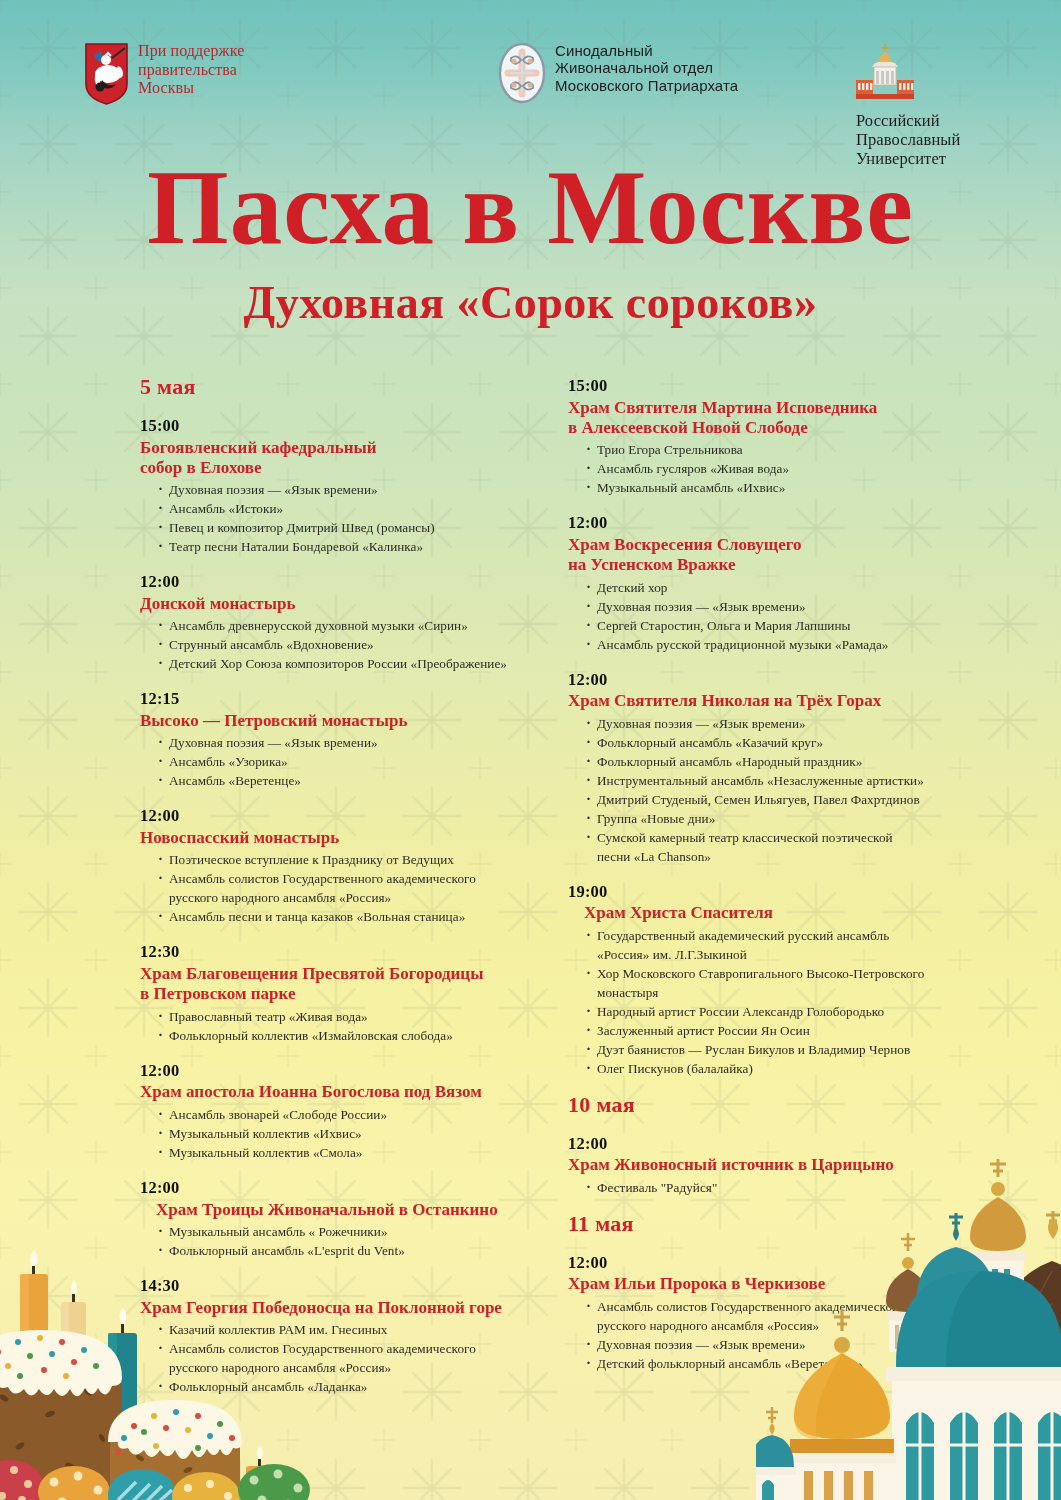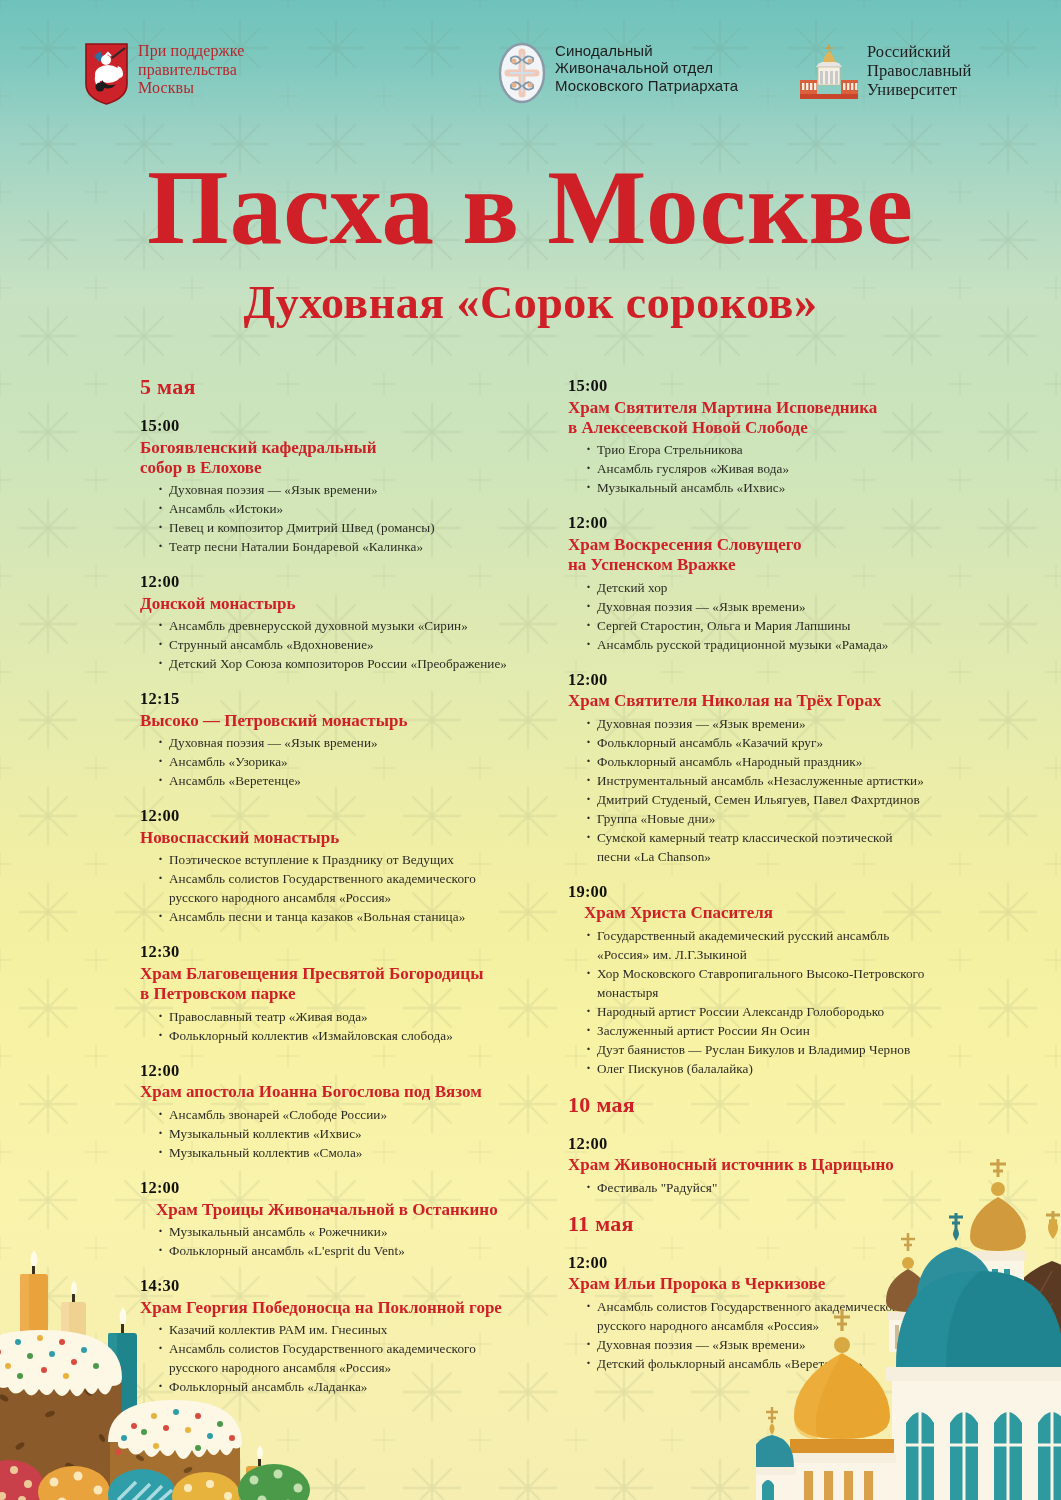--- a/index.html
+++ b/index.html
@@ -43,21 +43,21 @@
   }
 
   
   #logobar {
     position:absolute; left:0; top:38px; width:1061px; height:74px;
     display:flex; align-items:flex-start;
   }
   .logo { display:flex; align-items:flex-start; gap:9px; position:absolute; }
   .logo-mos { left:84px; top:4px; }
   .logo-syn { left:498px; top:4px; }
-  .logo-rpu { left:800px; top:4px; }
+  .logo-rpu { left:856px; top:4px;flex-direction:column; }
   .logo-text { line-height:1.16; }
   .logo-text .ln {
     display:block;
     font-family:"Liberation Serif", serif;
     font-size:15.5px;
     letter-spacing:.1px;
     white-space:nowrap;
   }
   .logo-mos .ln { color:#b5272d; font-size:16px; }
   .logo-syn .ln { color:#1d1d1d; font-family:"Liberation Sans", sans-serif; font-size:15px; }

